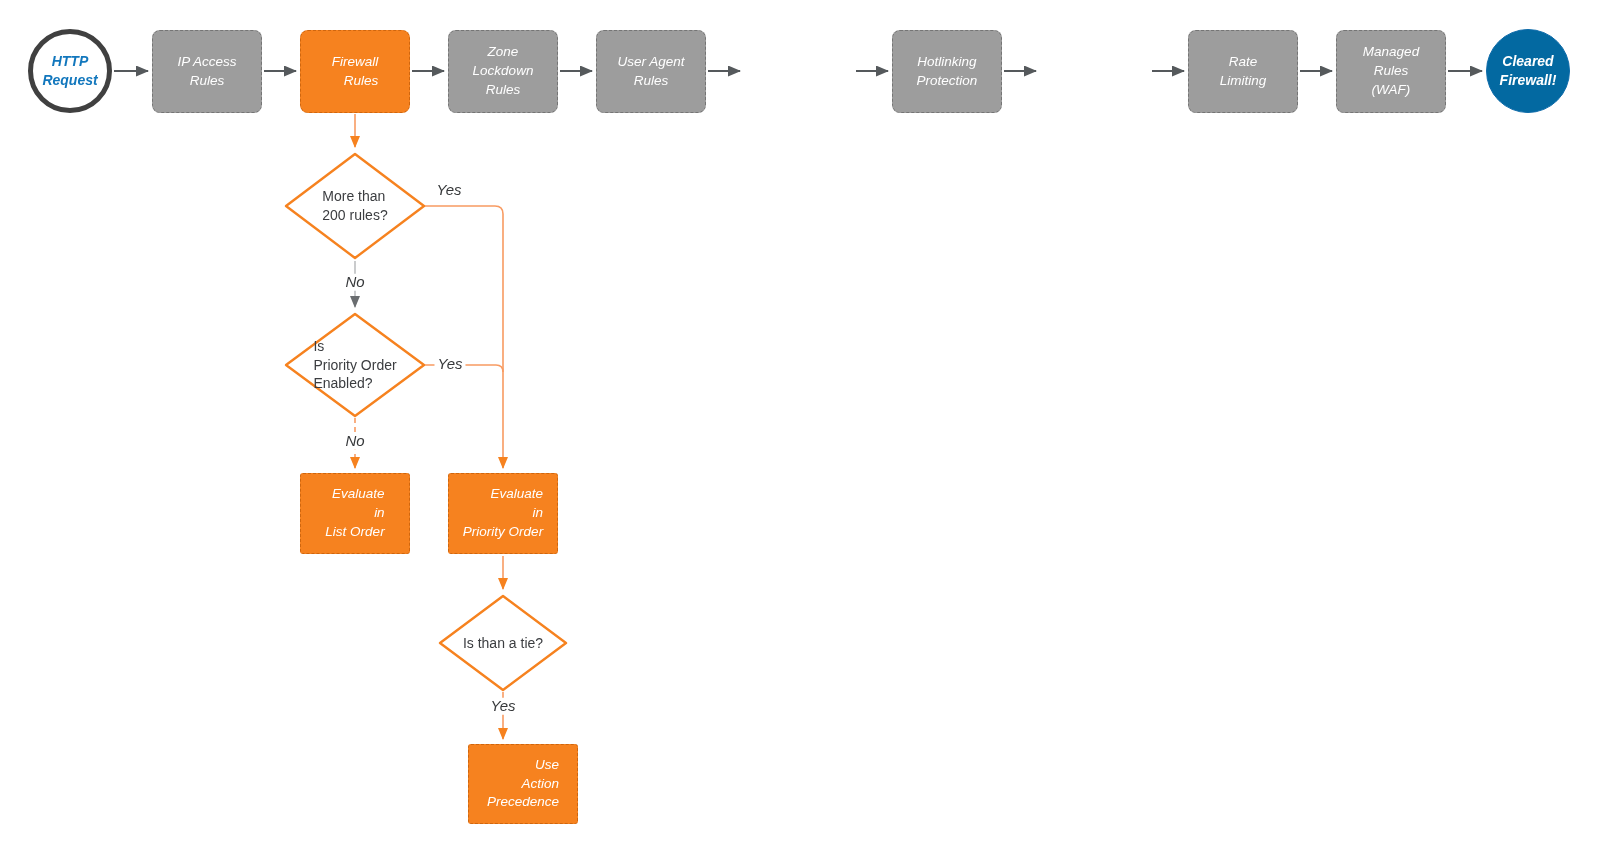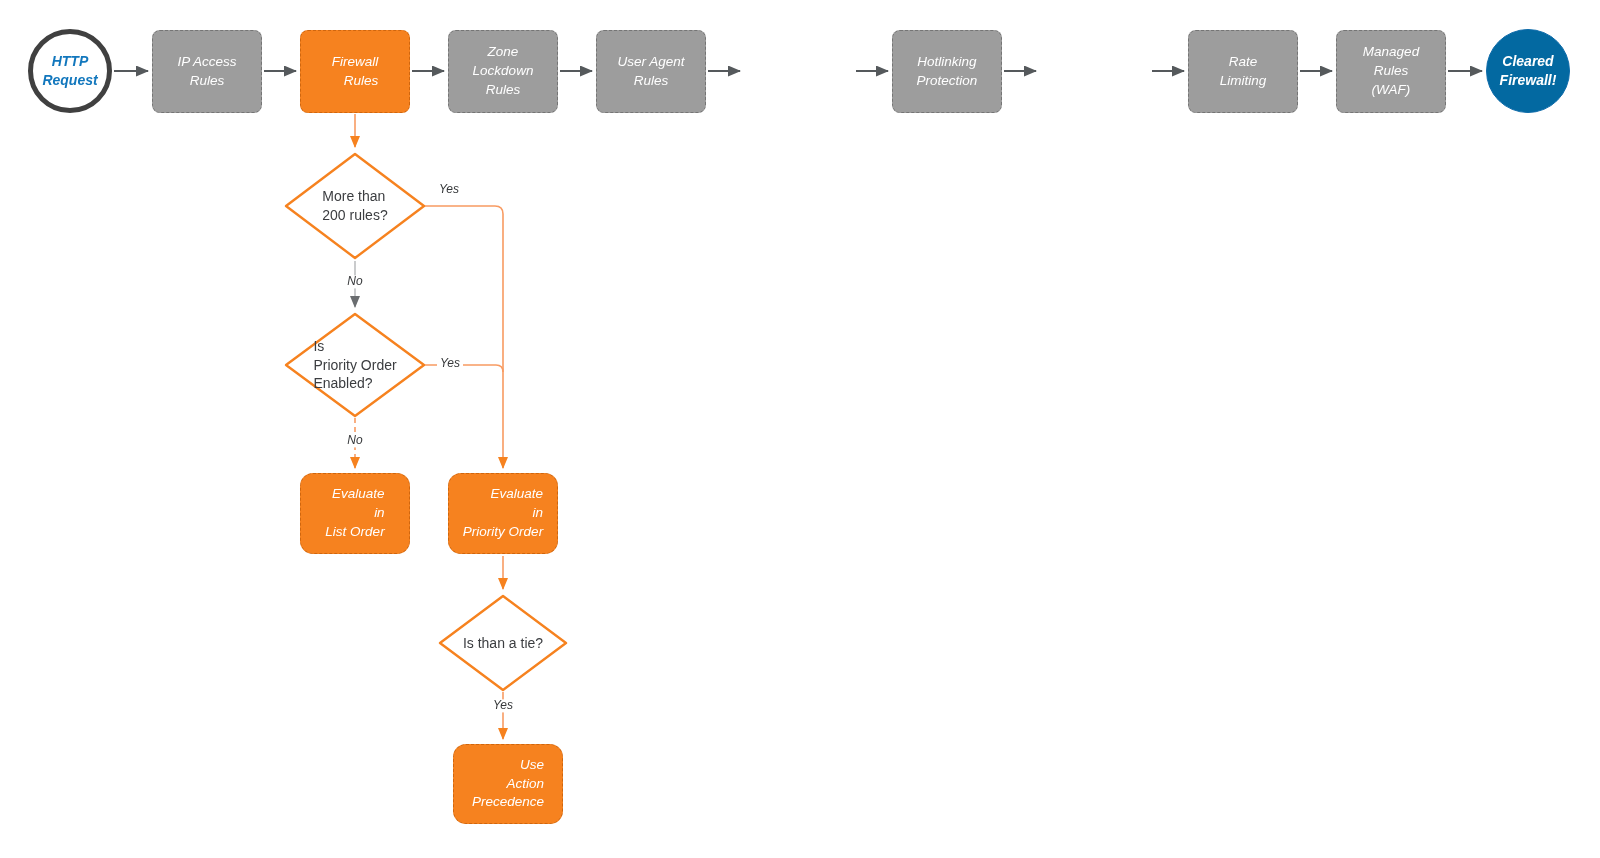--- a/index.html
+++ b/index.html
@@ -97,32 +97,32 @@
     justify-content: center;
     text-align: left;
     color: #3B3D40;
     font-size: 14px;
     line-height: 1.35;
     white-space: pre-line;
   }
   
   .proc-box {
     width: 110px;
-    border-radius: 13px;
+    border-radius: 3px;
     color: #ffffff;
     font-style: italic;
     font-size: 13.5px;
     line-height: 1.4;
   }
   
   .edge-label {
     position: absolute;
     transform: translate(-50%, -50%);
     font-style: italic;
-    font-size: 12px;
+    font-size: 15px;
     color: #36383A;
     background: #ffffff;
     padding: 0 3px;
     line-height: 1.1;
   }
 </style>
 </head>
 <body>
 
 <div class="canvas">
@@ -233,21 +233,21 @@
   <div class="node proc-box orange-node" style="left:300px; top:473px; height:81px;">
     <span class="lbl">Evaluate
 in
 List Order</span>
   </div>
   <div class="node proc-box orange-node" style="left:448px; top:473px; height:81px;">
     <span class="lbl">Evaluate
 in
 Priority Order</span>
   </div>
-  <div class="node proc-box orange-node" style="left:453px; top:744px; height:80px;">
+  <div class="node proc-box orange-node" style="left:468px; top:744px; height:80px;">
     <span class="lbl">Use
 Action
 Precedence</span>
   </div>
 
   <span class="edge-label" style="left:449px; top:190px;">Yes</span>
   <span class="edge-label" style="left:355px; top:282px;">No</span>
   <span class="edge-label" style="left:450px; top:364px;">Yes</span>
   <span class="edge-label" style="left:355px; top:441px;">No</span>
   <span class="edge-label" style="left:503px; top:706px;">Yes</span>

